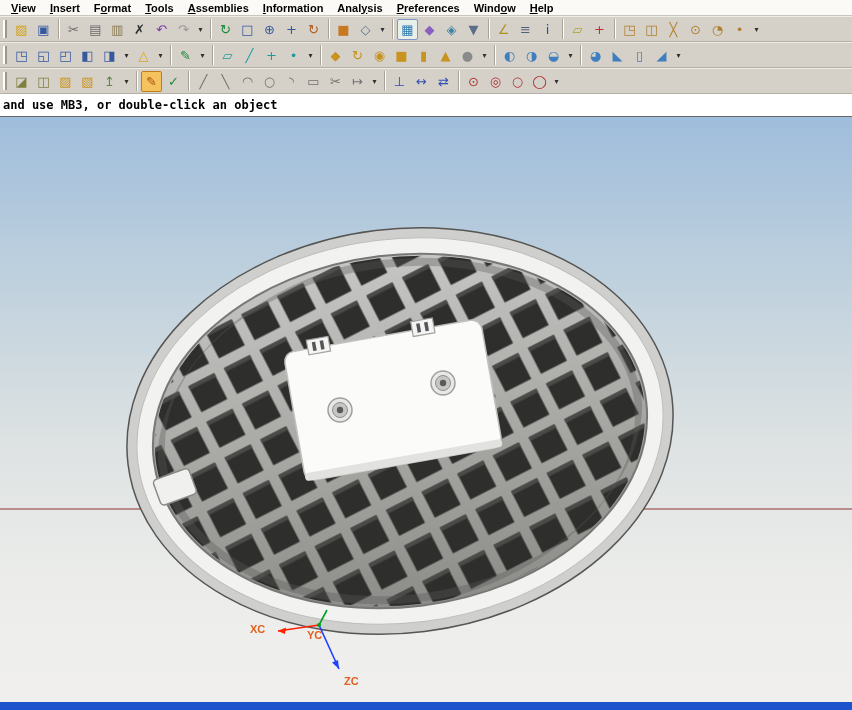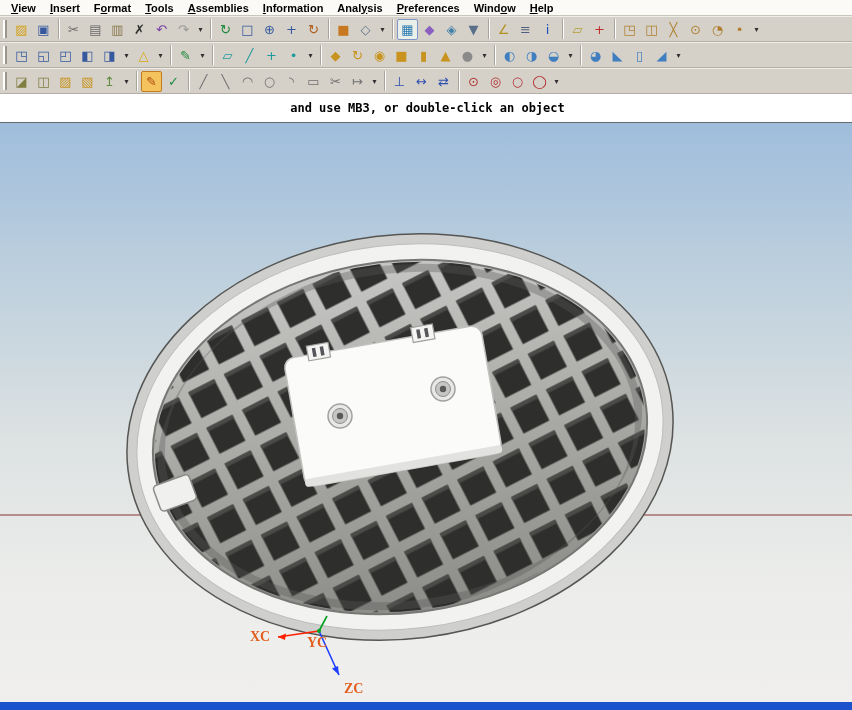--- a/index.html
+++ b/index.html
@@ -36,34 +36,34 @@
   }
   .tb-icon.arrow{ width:11px; font-size:8px; }
   .tb-icon.pressed{ background:#e9efe9; border:1px solid #7f96c8; }
   .tb-icon.active{ background:#f5c35e; border:1px solid #c07d1c; }
   .tb-sep{
     width:1px; height:20px; background:#a8a49a; margin:0 3px;
     box-shadow:1px 0 0 #ffffff; flex:0 0 auto;
   }
   
   .prompt-bar{
-    height:29px; background:#ffffff; border-bottom:1px solid #6a6a6a;
+    height:23px; background:#ffffff; border-bottom:1px solid #6a6a6a;
     display:flex; align-items:center; padding-left:3px;
     font-family:"DejaVu Sans Mono", monospace; font-weight:bold;
-    font-size:12px; color:#000;justify-content:center;
+    font-size:12px; color:#000;
   }
   
   .viewport{
     position:relative; flex:1; overflow:hidden;
     background:linear-gradient(180deg,#9fbddc 0%, #bccfdd 25%, #dde2e2 55%, #ecedeb 80%, #f0efed 100%);
   }
   .viewport svg{ position:absolute; top:0; left:0; }
   .axis-label{
-    position:absolute; font-size:14px; font-weight:bold;
-    color:#e2601f; font-family:Liberation Serif, serif;
+    position:absolute; font-size:11px; font-weight:bold;
+    color:#e2601f; font-family:Liberation Sans, sans-serif;
   }
   .axis-label.x{ left:250px; top:506px; }
   .axis-label.y{ left:307px; top:512px; }
   .axis-label.z{ left:344px; top:558px; }
   
   .bottom-bar{ height:8px; background:#1c52cc; }
 </style>
 </head>
 <body>
 

